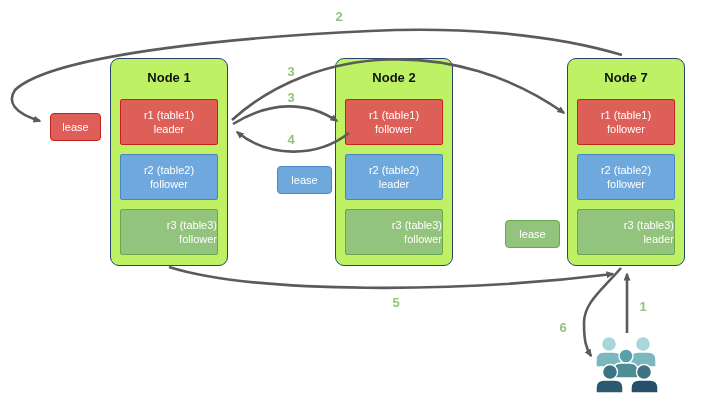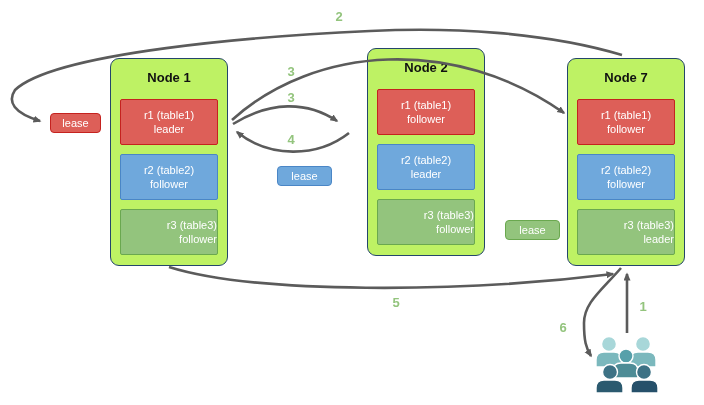--- a/index.html
+++ b/index.html
@@ -5,38 +5,38 @@
   html,body { margin:0; padding:0; background:#ffffff; }
   .canvas {
     position:relative; width:704px; height:405px; background:#ffffff;
     font-family:"Liberation Sans", sans-serif; overflow:hidden;
   }
   .node {
     position:absolute; width:118px; height:208px; box-sizing:border-box;
     background:#bef264; border:1.5px solid #24466b; border-radius:9px;
   }
   #node1 { left:110px; top:58px; }
-  #node2 { left:335px; top:48px;margin-left:32px; }
+  #node2 { left:335px; top:58px; }
   #node3 { left:567px; top:58px; }
   .node-title {
     position:absolute; top:11px; left:0; right:0; text-align:center;
     font-size:13px; font-weight:bold; color:#111111;
   }
   .replica {
     position:absolute; left:9px; right:9px; height:46px; box-sizing:border-box;
     border-radius:2px; display:flex; flex-direction:column; align-items:center;
     justify-content:center; color:#ffffff; font-size:11px; line-height:14px;
     text-align:center;
   }
   .pos-r1 { top:40px; } .pos-r2 { top:95px; } .pos-r3 { top:150px;align-items:flex-end; }
   .c-red   { background:#dd5f58; border:1.5px solid #c5221f; }
   .c-blue  { background:#6fa8dc; border:1.5px solid #4a86c6; }
   .c-green { background:#93c47d; border:1.5px solid #6aa84f; }
   .lease {
-    position:absolute; height:20px; box-sizing:border-box; border-radius:4px;
+    position:absolute; height:28px; box-sizing:border-box; border-radius:4px;
     color:#ffffff; font-size:11px; display:flex; align-items:center;
     justify-content:center;
   }
   .lease-red   { left:50px;  top:113px; width:51px; }
   .lease-blue  { left:277px; top:166px; width:55px; }
   .lease-green { left:505px; top:220px; width:55px; }
   .step {
     position:absolute; width:16px; text-align:center; color:#93c47d;
     font-weight:bold; font-size:13px; z-index:6;
   }

